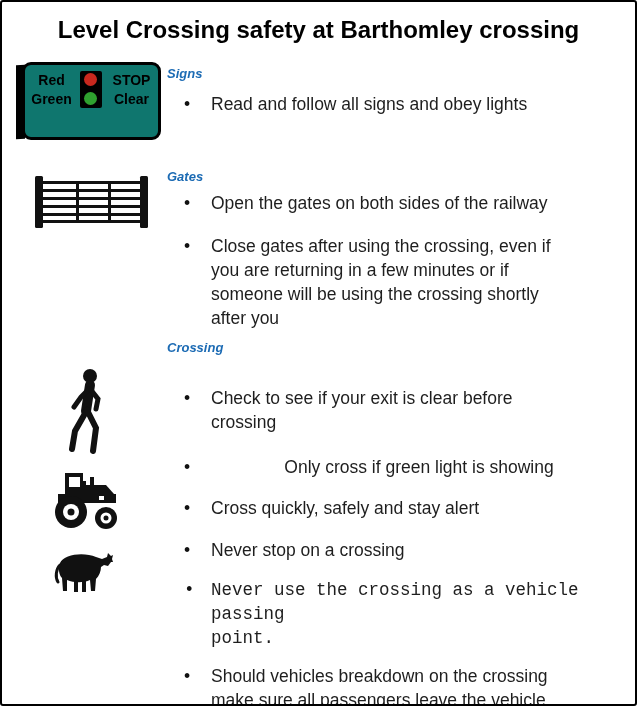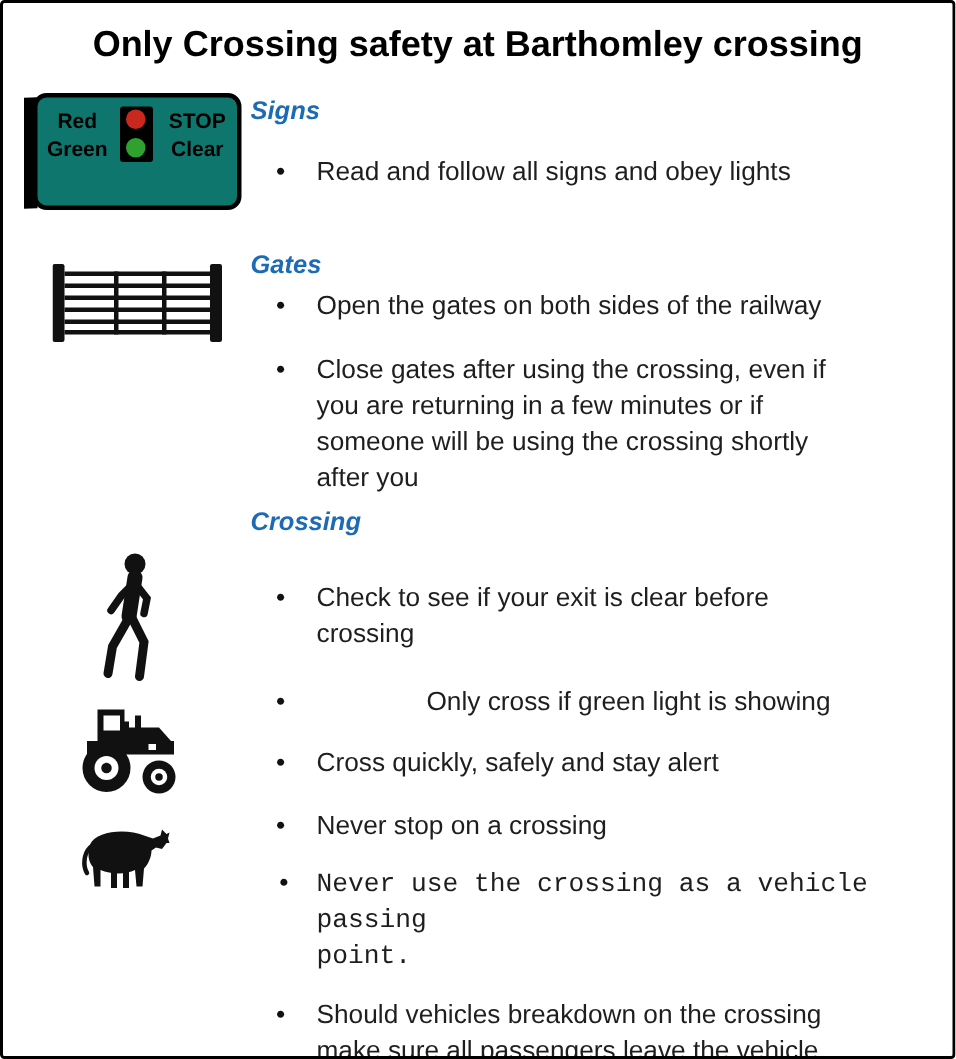--- a/index.html
+++ b/index.html
@@ -75,21 +75,21 @@
   .cow-icon        { left: 50px;  top: 547px; width: 64px;  height: 48px; }
 
   
   .section { position: absolute; left: 165px; width: 460px; }
   #sec-signs    { top: 60px; }
   #sec-gates    { top: 163px; }
   #sec-crossing { top: 334px; }
 
   .section h2 {
     margin: 0;
-    font-size: 17px;
+    font-size: 13px;
     line-height: 24px;
     font-weight: bold;
     font-style: italic;
     color: #1c6bb4;
   }
 
   .bullets { list-style: none; margin: 0; padding: 0; }
   .bullets li {
     position: relative;
     padding-left: 44px;
@@ -100,36 +100,36 @@
   }
   .bullets li::before {
     content: "\2022";
     position: absolute;
     left: 17px; top: 0;
     font-size: 17.5px;
     line-height: 24px;
     color: #111;
   }
 
-  #sec-signs    .bullets li          { margin-top: 16px; }
+  #sec-signs    .bullets li          { margin-top: 6px; }
   #sec-gates    .bullets li.b0       { margin-top: 2px; }
   #sec-gates    .bullets li.b1       { margin-top: 19px; }
   #sec-crossing .bullets li.b0       { margin-top: 26px; }
   #sec-crossing .bullets li.b1       { margin-top: 21px; text-align: center; }
   #sec-crossing .bullets li.b2       { margin-top: 17px; }
   #sec-crossing .bullets li.b3       { margin-top: 18px; }
   #sec-crossing .bullets li.b4       { margin-top: 16px; font-family: Liberation Mono, monospace; }
   #sec-crossing .bullets li.b5       { margin-top: 14px; }
 </style>
 </head>
 <body>
 
 <div class="page">
 
-  <h1 class="title">Only Crossing safety at Barthomley crossing</h1>
+  <h1 class="title">Level Crossing safety at Barthomley crossing</h1>
 
   <div class="icon sign-board">
     <div class="sign-post"></div>
     <div class="sign-face">
       <div class="sign-grid">
         <span class="s-lbl" style="grid-column:1;grid-row:1">Red</span>
         <div class="light-box">
           <span class="lamp red"></span>
           <span class="lamp green"></span>
         </div>

